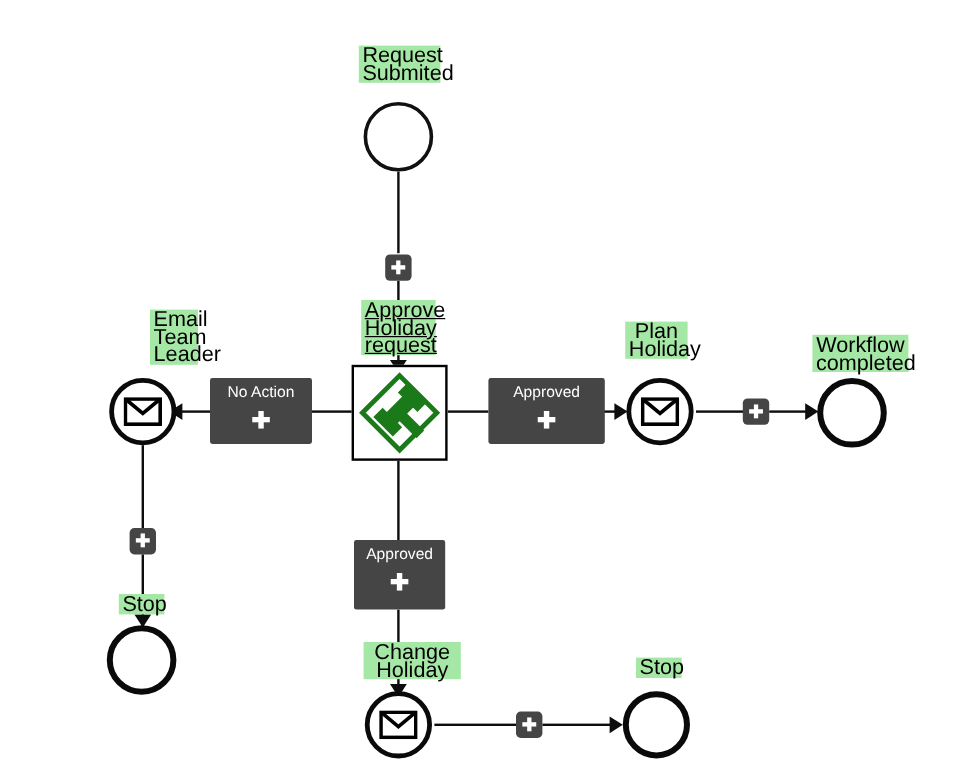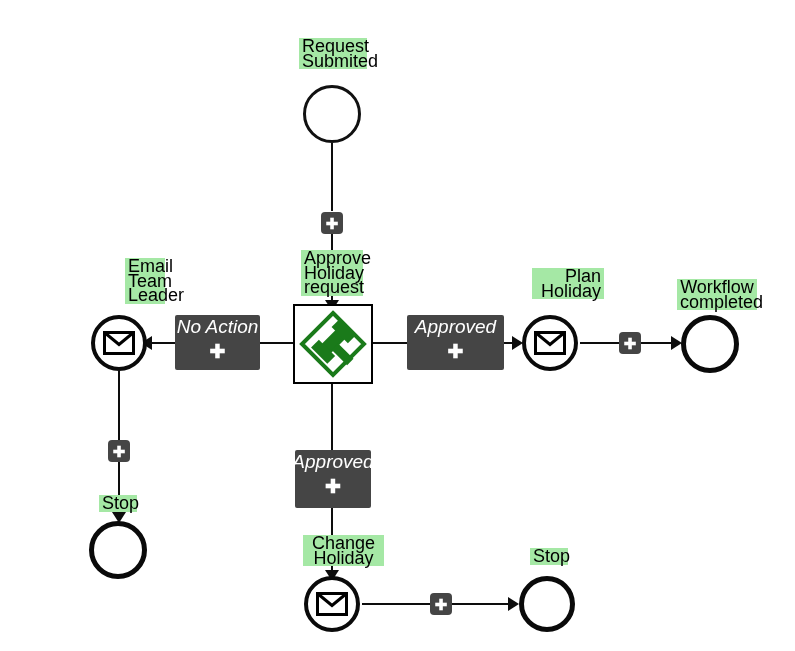--- a/index.html
+++ b/index.html
@@ -38,24 +38,23 @@
     box-sizing: border-box;
     z-index: 5;
     display: flex;
     flex-direction: column;
     align-items: center;
     justify-content: flex-start;
     padding-top: 3px;
     border-radius: 2px;
   }
   .tbox .tlabel {
-    font-size: 19px;
+    font-size: 13px;
     line-height: 17px;
     white-space: pre;
-    font-style: italic;
   }
   .tbox .tplus {
     font-size: 19px;
     font-weight: bold;
     line-height: 19px;
     margin-top: 7px;
   }
   
   .pconn {
     position: absolute;
@@ -142,21 +141,21 @@
   <div class="glabel" style="left:299px; top:38px; width:68px;">Request
 Submited</div>
 
   <div class="circ start" style="left:303px; top:85px; width:58px; height:58px;"></div>
 
   <div class="ln v" style="left:331px; top:143px; height:68px;"></div>
   <div class="pconn" style="left:321px; top:212px;">✚</div>
   <div class="ln v" style="left:331px; top:234px; height:75px;"></div>
   <div class="arrow down" style="left:325px; top:300px;"></div>
 
-  <div class="glabel" style="left:301px; top:250px; width:62px;">Approve
+  <div class="glabel" style="left:301px; top:250px; width:62px;text-decoration:underline;">Approve
 Holiday
 request</div>
 
   <div class="gateway" style="left:293px; top:304px; width:80px; height:80px;">
     <span>
       <svg width="70" height="70" viewBox="0 0 70 70">
         <polygon points="35,4 66,35 35,66 4,35" fill="none" stroke="#1a7a1a" stroke-width="4"></polygon>
         <g fill="#1a7a1a" transform="translate(35,35) rotate(-45) translate(-35,-35)">
           <rect x="22" y="27" width="30" height="13"></rect>
           <rect x="17" y="22" width="11" height="23"></rect>
@@ -202,21 +201,21 @@
   <div class="ln h" style="left:373px; top:342px; width:34px;"></div>
 
   <div class="tbox" style="left:407px; top:315px; width:97px; height:55px;">
     <span class="tlabel">Approved</span>
     <span class="tplus">✚</span>
   </div>
 
   <div class="ln h" style="left:492px; top:342px; width:26px;"></div>
   <div class="arrow right" style="left:512px; top:336px;"></div>
 
-  <div class="glabel" style="left:532px; top:268px; width:72px;text-align:right;">Plan
+  <div class="glabel" style="left:521px; top:268px; width:52px;">Plan
 Holiday</div>
 
   <div class="circ evt" style="left:522px; top:315px; width:56px; height:56px;">
     <span>
       <svg width="32" height="24" viewBox="0 0 32 24">
         <rect x="1.5" y="1.5" width="29" height="21" fill="#ffffff" stroke="#000000" stroke-width="3"></rect>
         <polyline points="1.5,1.5 16,13.5 30.5,1.5" fill="none" stroke="#000000" stroke-width="3"></polyline>
       </svg>
     </span>
   </div>

